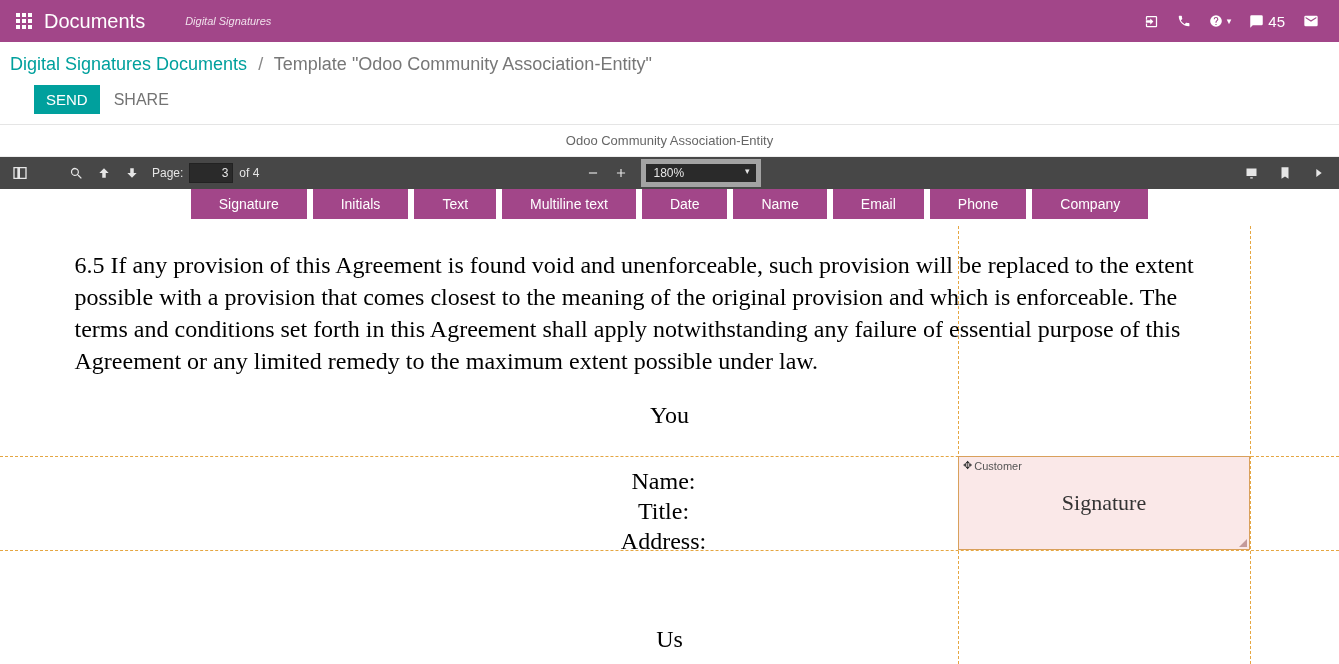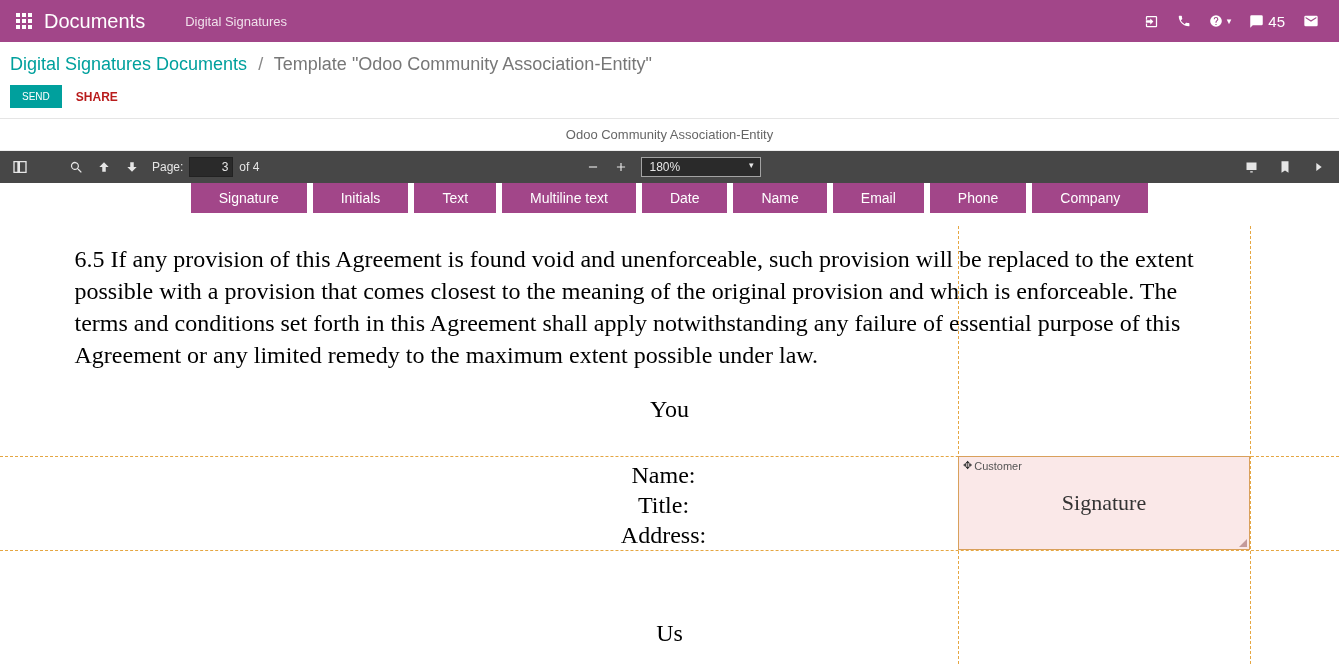--- a/index.html
+++ b/index.html
@@ -4,46 +4,46 @@
 <style>
 * { box-sizing: border-box; margin: 0; padding: 0; }
 body { font-family: -apple-system, BlinkMacSystemFont, "Segoe UI", Helvetica, Arial, sans-serif; font-size: 13px; color: #4c4c4c; background: #fff; overflow: hidden; width: 1339px; height: 664px; position: relative; }
 
 
 .top-header { background: #a24689; height: 42px; display: flex; align-items: center; color: #fff; padding: 0 8px; }
 .apps-icon { width: 24px; height: 24px; display: flex; align-items: center; justify-content: center; margin: 0 8px 0 4px; cursor: pointer; }
 .apps-grid { display: grid; grid-template-columns: repeat(3, 4px); grid-template-rows: repeat(3, 4px); gap: 2px; }
 .apps-grid span { background: #fff; width: 4px; height: 4px; }
 .app-title { font-size: 20px; font-weight: 500; margin-right: 40px; }
-.sub-nav { font-size: 13px; color: #f0e0eb; }
+.sub-nav { font-size: 11px; color: #f0e0eb; font-style: italic; }
 .spacer { flex: 1; }
 .top-icons { display: flex; align-items: center; gap: 18px; padding-right: 12px; }
 .top-icon { color: #fff; font-size: 15px; cursor: pointer; display: flex; align-items: center; gap: 4px; }
 .top-icon svg { fill: #fff; }
 
 
 .breadcrumb-bar { padding: 12px 10px 6px; font-size: 18px; color: #777; }
 .breadcrumb-bar a { color: #00a09d; text-decoration: none; }
 .breadcrumb-bar .sep { margin: 0 6px; color: #888; }
 .action-bar { padding: 4px 10px 10px; display: flex; align-items: center; gap: 14px; }
-.btn-send { background: #00a09d; color: #fff; border: none; padding: 6px 12px; font-size: 10px; font-weight: 500; cursor: pointer; }
-.link-share { color: #b91c1c; font-size: 12px; text-decoration: none; font-weight: bold; }
+.btn-send { background: #00a09d; color: #fff; border: none; padding: 6px 12px; font-size: 15px; font-weight: 500; cursor: pointer; margin-left: 24px; }
+.link-share { color: #737373; font-size: 16px; text-decoration: none; }
 
 .divider { border-top: 1px solid #e5e5e5; }
 
 .doc-title-bar { text-align: center; padding: 8px 0; font-size: 13px; color: #666; border-bottom: 1px solid #eee; }
 
 
 .pdf-toolbar { background: #474747; height: 32px; display: flex; align-items: center; padding: 0 6px; color: #e6e6e6; font-size: 12px; position: relative; }
 .tb-btn { width: 28px; height: 28px; display: flex; align-items: center; justify-content: center; cursor: pointer; }
 .tb-btn svg { fill: #e6e6e6; }
 .tb-lbl { margin: 0 6px; }
 .page-input { width: 44px; background: #2a2a2a; border: 1px solid #222; color: #e6e6e6; text-align: right; padding: 2px 4px; font-size: 12px; }
 .zoom-controls { position: absolute; left: 50%; transform: translateX(-50%); display: flex; align-items: center; }
-.zoom-select { background: #2a2a2a; border: 1px solid #a3a3a3; color: #e6e6e6; padding: 2px 40px 2px 8px; font-size: 12px; position: relative; margin-left: 6px; width: 120px; }
+.zoom-select { background: #2a2a2a; border: 5px solid #a3a3a3; color: #e6e6e6; padding: 2px 40px 2px 8px; font-size: 12px; position: relative; margin-left: 6px; width: 120px; }
 .zoom-select::after { content: "▾"; position: absolute; right: 6px; top: 2px; font-size: 9px; color: #e6e6e6; }
 .tb-right { margin-left: auto; display: flex; align-items: center; gap: 6px; }
 
 
 .field-tabs { display: flex; justify-content: center; gap: 6px; padding: 0; background: #fff; height: 30px; align-items: stretch; }
 .field-tab { background: #a24689; color: #fff; border: none; padding: 0 28px; font-size: 14px; cursor: pointer; height: 30px; }
 
 
 .viewer { position: relative; height: 438px; background: #fff; overflow: hidden; }
 .doc-page { position: absolute; left: 50%; transform: translateX(-50%); width: 1190px; top: 0; }

